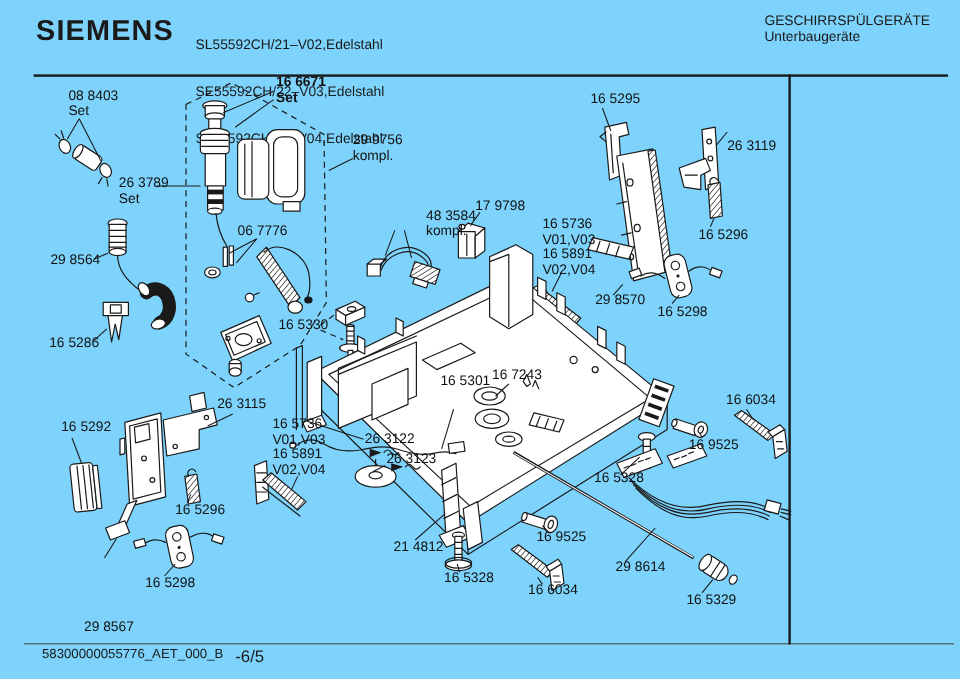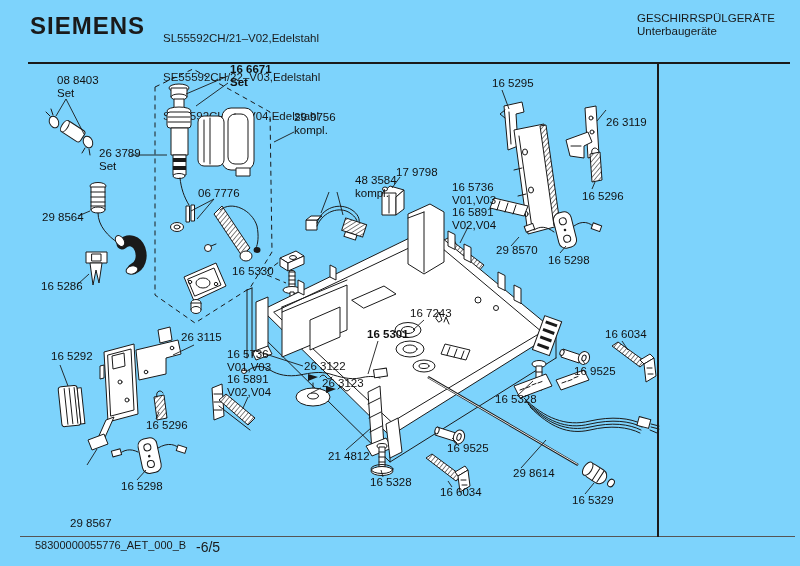--- a/index.html
+++ b/index.html
@@ -472,21 +472,21 @@
       </div>
       <div class="plabel" style="left: 41px; top: 280px;">
         <div>16 5286</div>
       </div>
       <div class="plabel" style="left: 232px; top: 265px;">
         <div>16 5330</div>
       </div>
       <div class="plabel" style="left: 410px; top: 307px;">
         <div>16 7243</div>
       </div>
-      <div class="plabel" style="left: 367px; top: 328px; font-weight: bold;">
+      <div class="plabel" style="left: 367px; top: 312px;">
         <div>16 5301</div>
       </div>
       <div class="plabel" style="left: 181px; top: 331px;">
         <div>26 3115</div>
       </div>
       <div class="plabel" style="left: 51px; top: 350px;">
         <div>16 5292</div>
       </div>
       <div class="plabel" style="left: 227px; top: 348px;">
         <div>16 5736</div>

